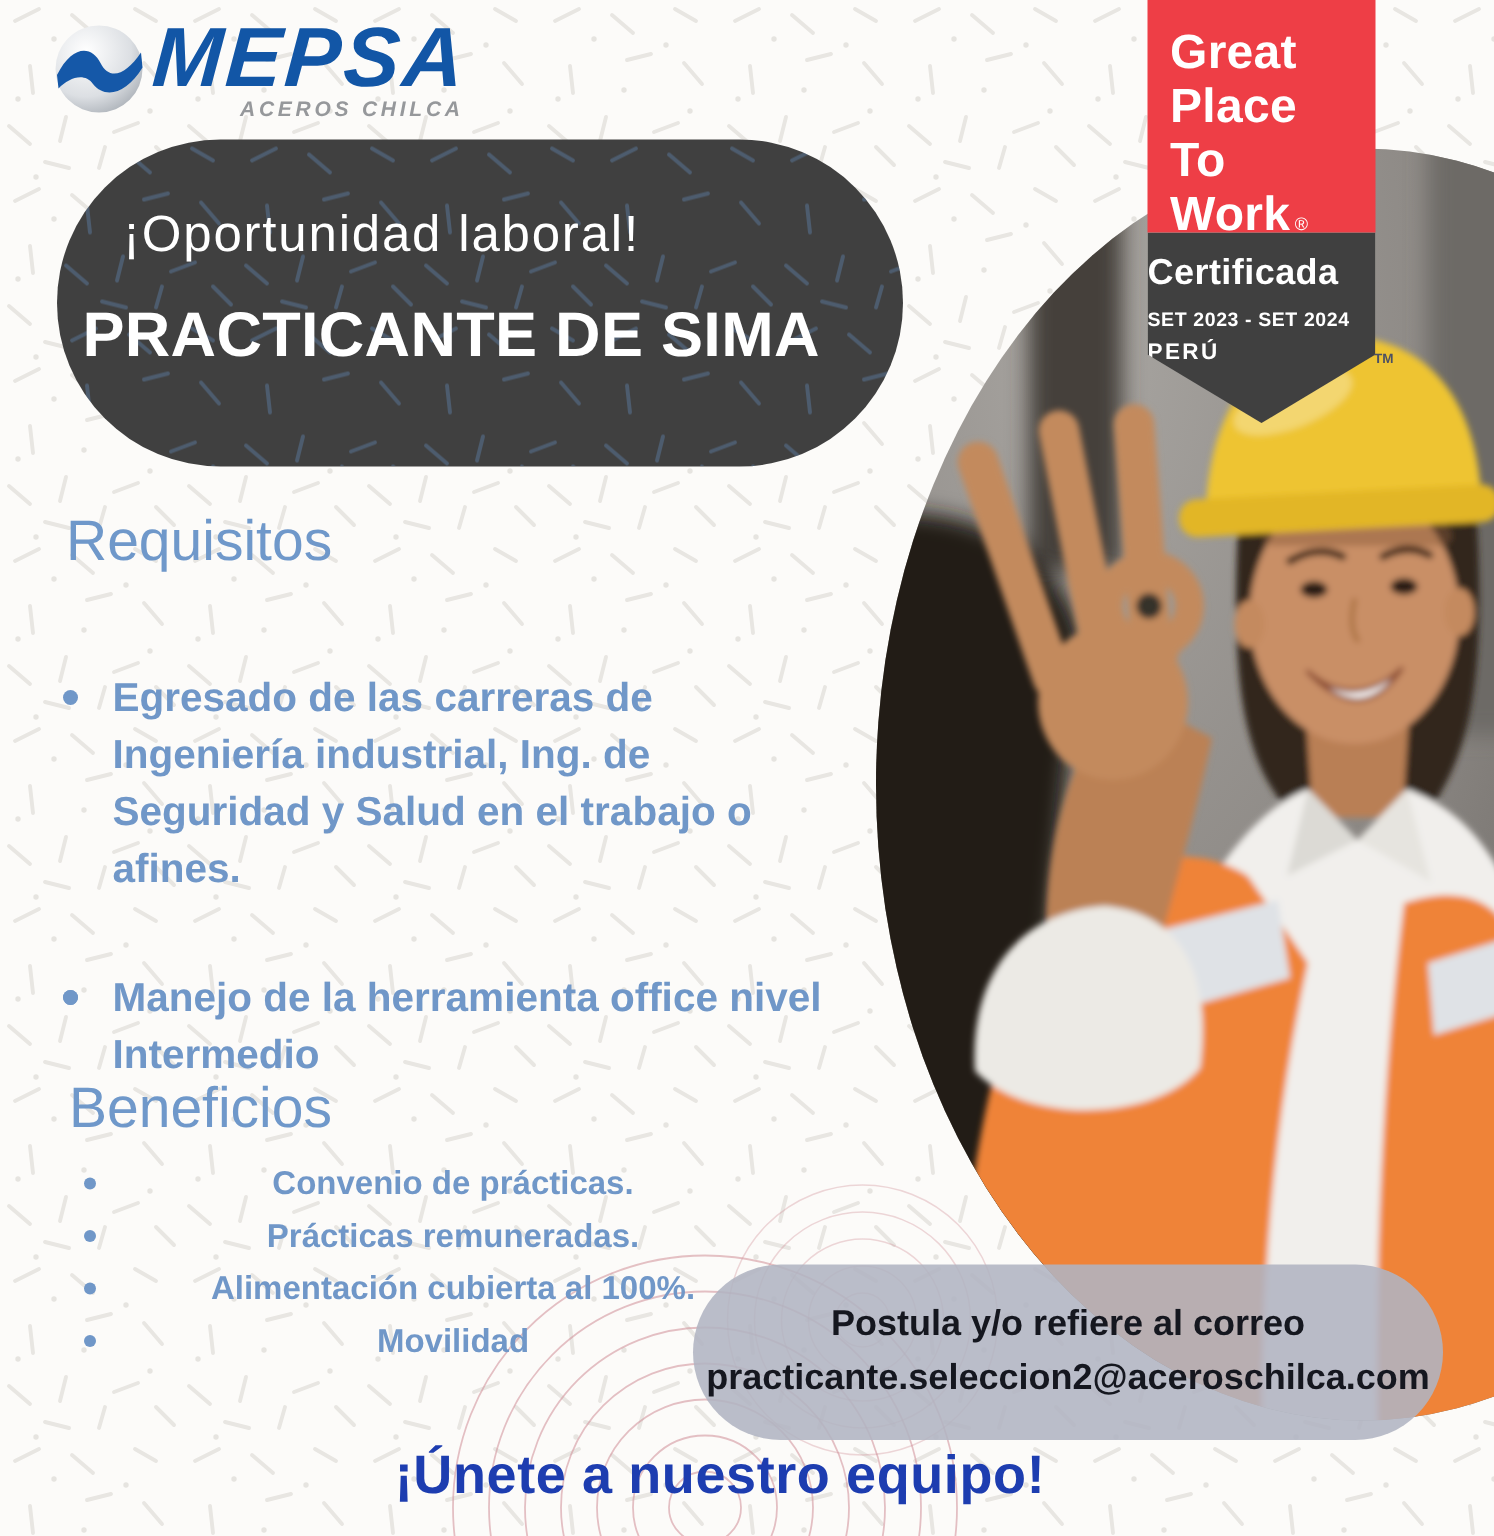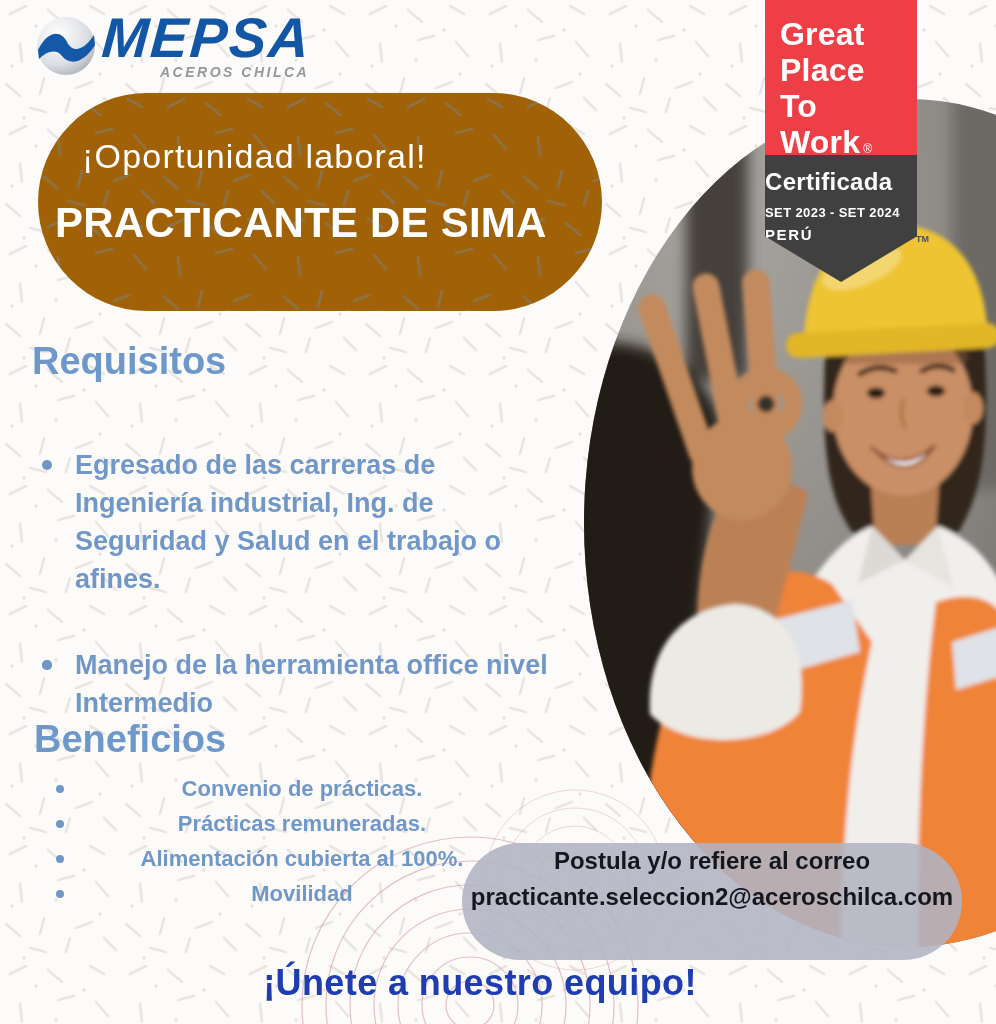--- a/index.html
+++ b/index.html
@@ -35,46 +35,46 @@
   }
   .badge-cert{font-size:24px;font-weight:800;letter-spacing:0.3px;}
   .badge-period{font-size:13px;font-weight:800;letter-spacing:0.4px;margin-top:9px;}
   .badge-country{font-size:15px;font-weight:800;letter-spacing:1.6px;margin-top:6px;}
   .badge-tm{
     position:absolute;left:151px;top:234px;font-size:9px;font-weight:700;color:#4c5063;
   }
   
   .hero{
     position:absolute;left:38px;top:93px;width:564px;height:218px;border-radius:110px;
-    background:#a16207;z-index:2;overflow:hidden;
+    background:#404040;z-index:2;overflow:hidden;
   }
   .hero-tagline{
     position:absolute;left:44px;top:44px;color:#fff;
     font-size:34px;font-weight:400;letter-spacing:1.2px;
   }
   .hero-title{
     position:absolute;left:17px;top:106px;color:#fff;
     font-size:42px;font-weight:800;letter-spacing:0.2px;
   }
   
-  .sec-heading{position:absolute;color:#6f98ca;font-weight:700;z-index:2;}
+  .sec-heading{position:absolute;color:#6f98ca;font-weight:400;z-index:2;margin-left:12px;}
   .req-heading{left:32px;top:340px;font-size:38px;}
   .ben-heading{left:34px;top:718px;font-size:38px;}
   .blist{position:absolute;list-style:none;margin:0;padding:0;color:#7097c8;font-weight:700;z-index:2;}
   .req-list{left:36px;top:398px;width:525px;font-size:27px;}
   .req-list li{position:relative;padding-left:39px;line-height:38px;margin-bottom:7px;margin-top:48px;}
   .req-list .dot{position:absolute;left:6px;top:14px;width:10px;height:10px;border-radius:50%;background:#7097c8;}
   .ben-list{left:36px;top:772px;width:480px;font-size:22px;text-align:center;}
   .ben-list li{position:relative;padding-left:52px;line-height:34px;margin-bottom:1px;}
   .ben-list .dot{position:absolute;left:20px;top:13px;width:8px;height:8px;border-radius:50%;background:#7097c8;}
   
   .contact{
     position:absolute;left:462px;top:843px;width:500px;height:117px;border-radius:60px;
     background:rgba(177,180,194,0.88);z-index:5;text-align:center;
-    color:#15171f;font-weight:700;box-sizing:border-box;
+    color:#15171f;font-weight:700;box-sizing:border-box;padding-top:22px;
   }
   .contact-line{font-size:24px;line-height:36px;}
   
   .footer-cta{
     position:absolute;left:0px;top:962px;width:960px;text-align:center;
     color:#1d3db0;font-size:36px;font-weight:800;z-index:6;letter-spacing:0.4px;
   }
   .z1{z-index:1;}
 </style>
 </head>

